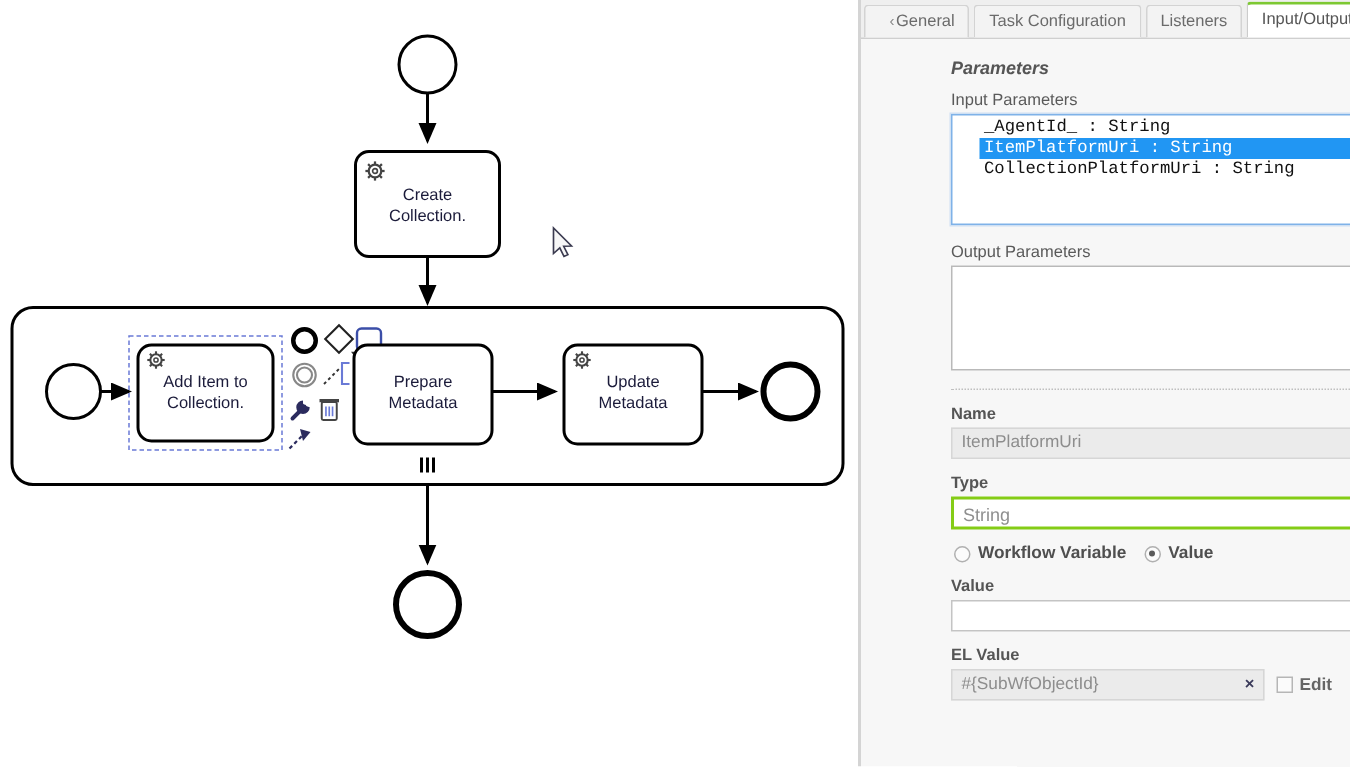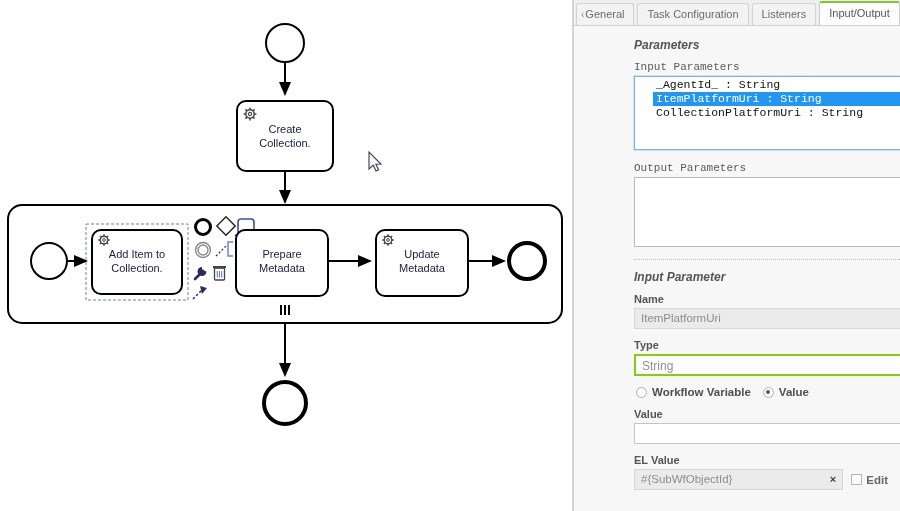--- a/index.html
+++ b/index.html
@@ -63,21 +63,21 @@
     font-size: 11px;
     color: #6b6b6b;
     background: #f3f3f3;
     border: 1px solid #d3d3d3;
     border-bottom: none;
     border-radius: 3px 3px 0 0;
     cursor: pointer;
     flex: 0 0 auto;
   }
   .tab.first {
-    padding-left: 4px;
+    padding-left: 16px;
     overflow: hidden;
   }
   .tab .chev {
     color: #8a8a8a;
     font-size: 10px;
     margin-right: 1px;
   }
   .tab.active {
     background: #ffffff;
     color: #555555;
@@ -99,21 +99,21 @@
     font-style: italic;
     color: #555555;
     margin: 2px 0 9px 0;
   }
   .fieldlabel {
     font-size: 11px;
     color: #555555;
     font-weight: bold;
     margin-bottom: 3px;
   }
-  .fieldlabel.normal { font-weight: normal; color: #5a5a5a; font-family: Liberation Mono, monospace; }
+  .fieldlabel.normal { font-weight: normal; color: #5a5a5a; }
 
   
   .listbox {
     position: relative;
     width: 302px;
     height: 74px;
     background: #ffffff;
     border: 1px solid #7fb2e8;
     outline: 1px solid #cfe0f3;
     margin-bottom: 12px;
@@ -446,21 +446,20 @@
         <div class="listinner"></div>
         <div class="vscroll">
           <div class="arrow up">▲</div>
           <div class="arrow down">▼</div>
         </div>
         <div class="resizegrip"></div>
       </div>
 
       <div class="dotsep"></div>
 
-      <div class="grouptitle">Input Parameter</div>
 
       <div class="fieldlabel">Name</div>
       <div class="txtinput readonly">ItemPlatformUri</div>
 
       <div class="fieldlabel">Type</div>
       <div class="selectbox">
         <span>String</span>
         <span class="caret">▼</span>
       </div>
 

